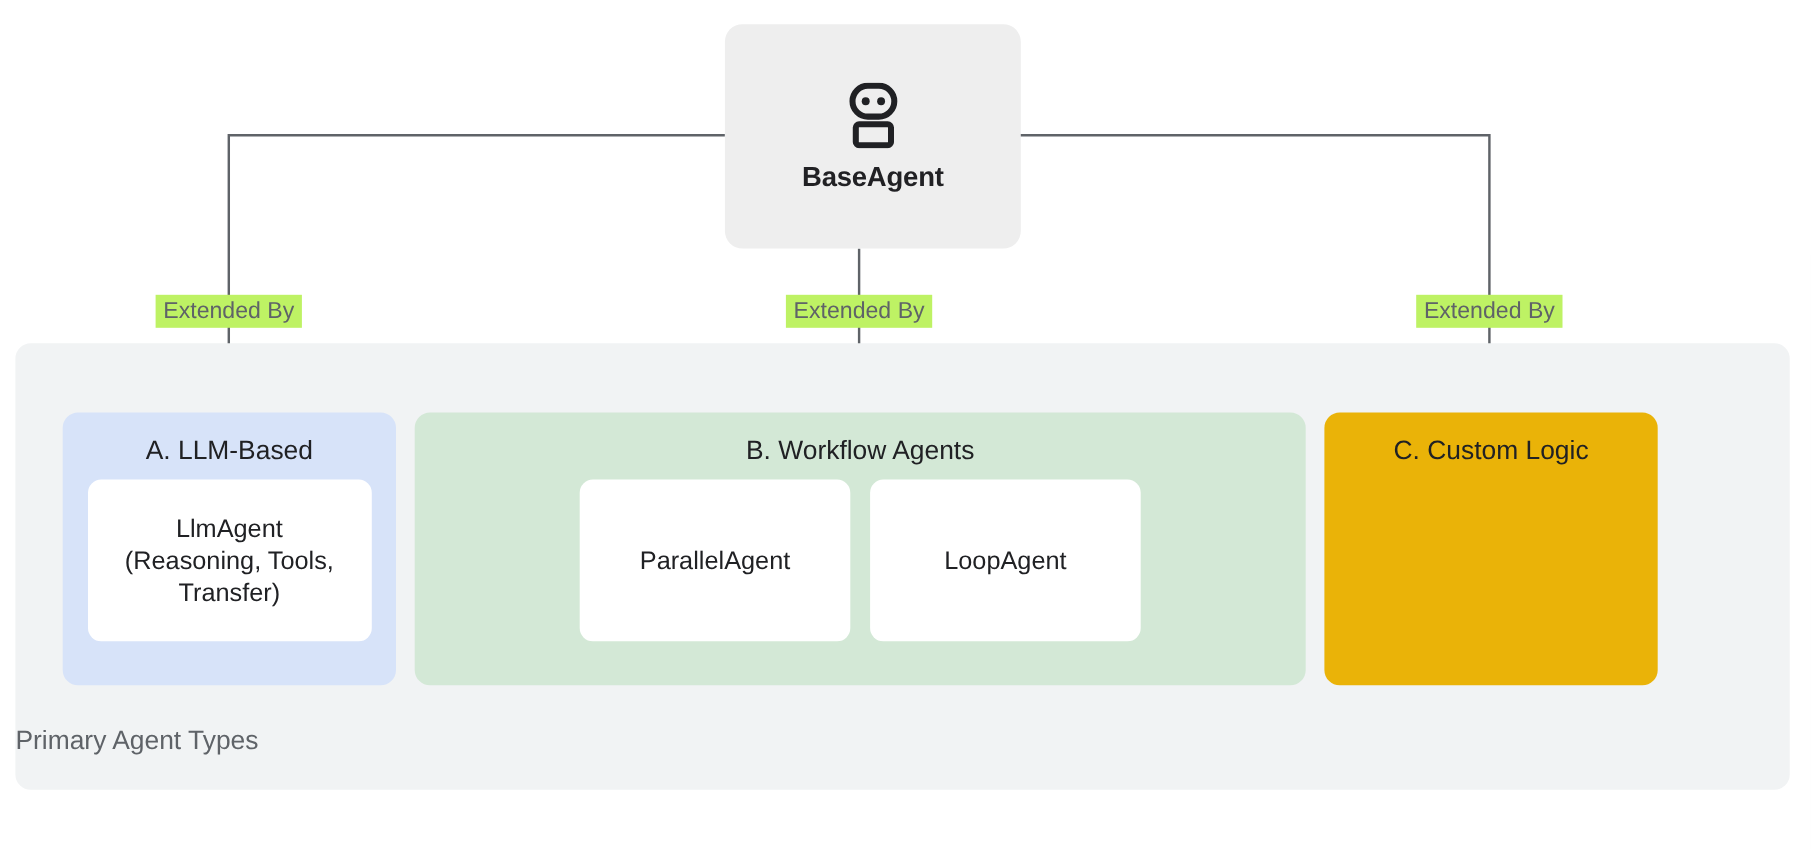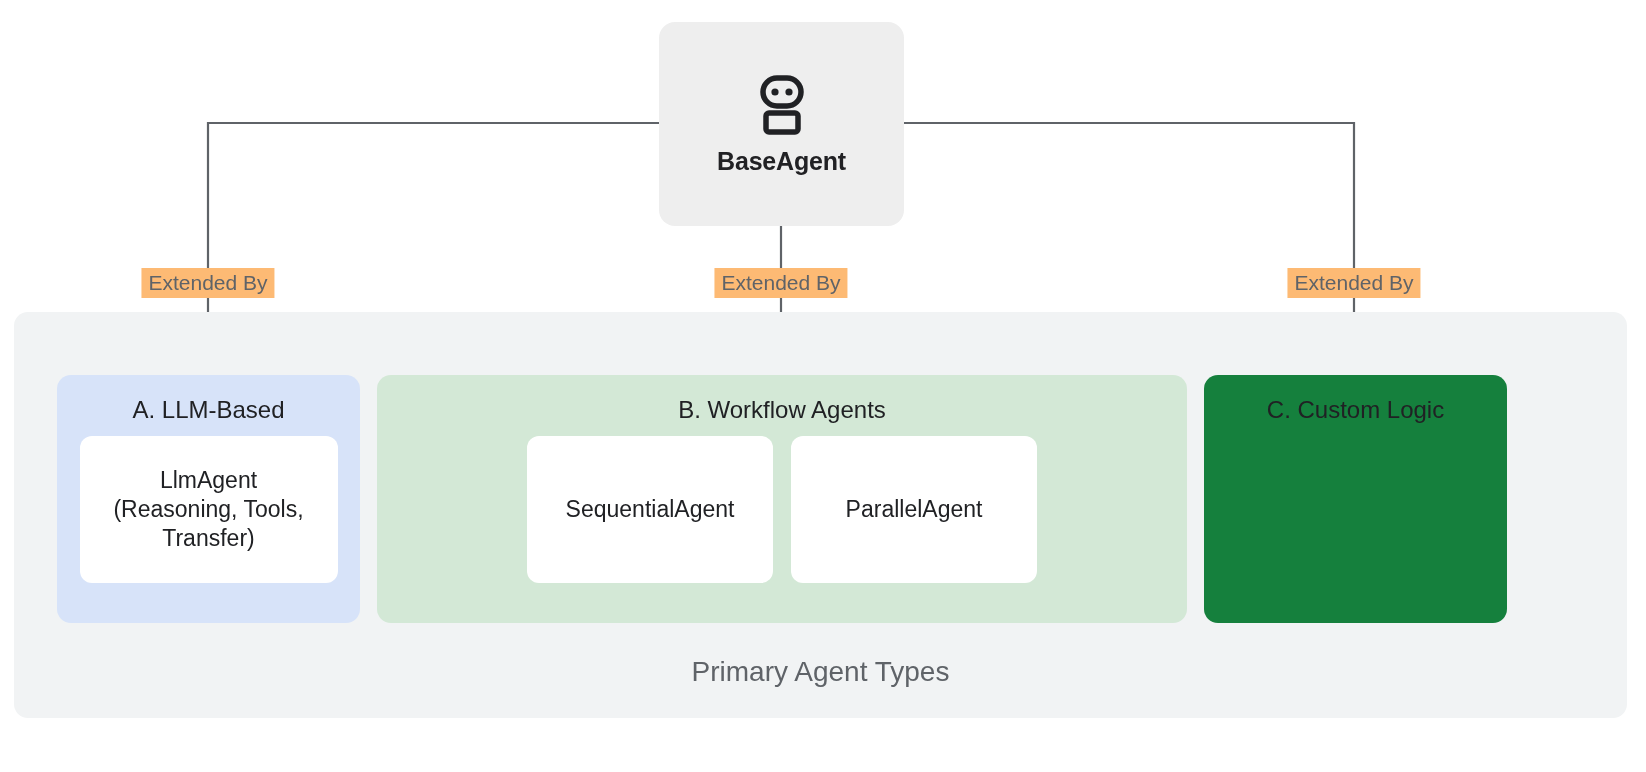--- a/index.html
+++ b/index.html
@@ -15,21 +15,21 @@
     width: 1646px;
     height: 772px;
     background: #ffffff;
   }
 
   
   .root-node {
     position: absolute;
     left: 659px;
     top: 22px;
-    width: 245px;
+    width: 269px;
     height: 204px;
     background: #eeeeee;
     border-radius: 16px;
     display: flex;
     flex-direction: column;
     align-items: center;
     justify-content: center;
     gap: 14px;
   }
   .robot-icon { display: block; }
@@ -47,21 +47,21 @@
     left: 0; top: 0;
     width: 1646px;
     height: 772px;
     pointer-events: none;
   }
 
   
   .edge-label {
     position: absolute;
     transform: translateX(-50%);
-    background: #fdba74;
+    background: #bef264;
     padding: 2px 7px;
     font-size: 21px;
     color: #5f6368;
     white-space: nowrap;
     line-height: 1.25;
   }
   .edge-label.l1 { left: 208px; top: 268px; }
   .edge-label.l2 { left: 781px; top: 268px; }
   .edge-label.l3 { left: 1354px; top: 268px; }
 
@@ -73,22 +73,22 @@
     width: 1613px;
     height: 406px;
     background: #f1f3f4;
     border-radius: 14px;
   }
   .cluster-caption {
     position: absolute;
     left: 0;
     right: 0;
     bottom: 29px;
-    text-align: center;
-    font-size: 28px;
+    text-align: left;
+    font-size: 24px;
     color: #5f6368;
     line-height: 1.2;
   }
 
   
   .group {
     position: absolute;
     top: 375px;
     border-radius: 14px;
     display: flex;
@@ -117,21 +117,21 @@
     text-align: center;
     font-size: 23px;
     color: #202124;
     line-height: 1.27;
     padding: 8px 24px;
     height: 147px;
   }
 
   .group-a { left: 57px;   width: 303px; height: 248px; background: #d7e3f9; }
   .group-b { left: 377px;  width: 810px; height: 248px; background: #d3e8d6; }
-  .group-c { left: 1204px; width: 303px; height: 248px; background: #15803d; }
+  .group-c { left: 1204px; width: 303px; height: 248px; background: #eab308; }
 
   .group-a .card { width: 258px; }
   .group-b .card { width: 246px; }
   .group-c .card { width: 246px; }
 </style>
 </head>
 <body>
 
 <div id="stage">
 
@@ -172,22 +172,22 @@
   <div class="group group-a">
     <div class="group-title">A. LLM-Based</div>
     <div class="group-cards">
       <div class="card">LlmAgent<br>(Reasoning, Tools,<br>Transfer)</div>
     </div>
   </div>
 
   <div class="group group-b">
     <div class="group-title">B. Workflow Agents</div>
     <div class="group-cards">
-      <div class="card">SequentialAgent</div>
       <div class="card">ParallelAgent</div>
+      <div class="card">LoopAgent</div>
     </div>
   </div>
 
   <div class="group group-c">
     <div class="group-title">C. Custom Logic</div>
   </div>
 
 </div>
 
 </body></html>

